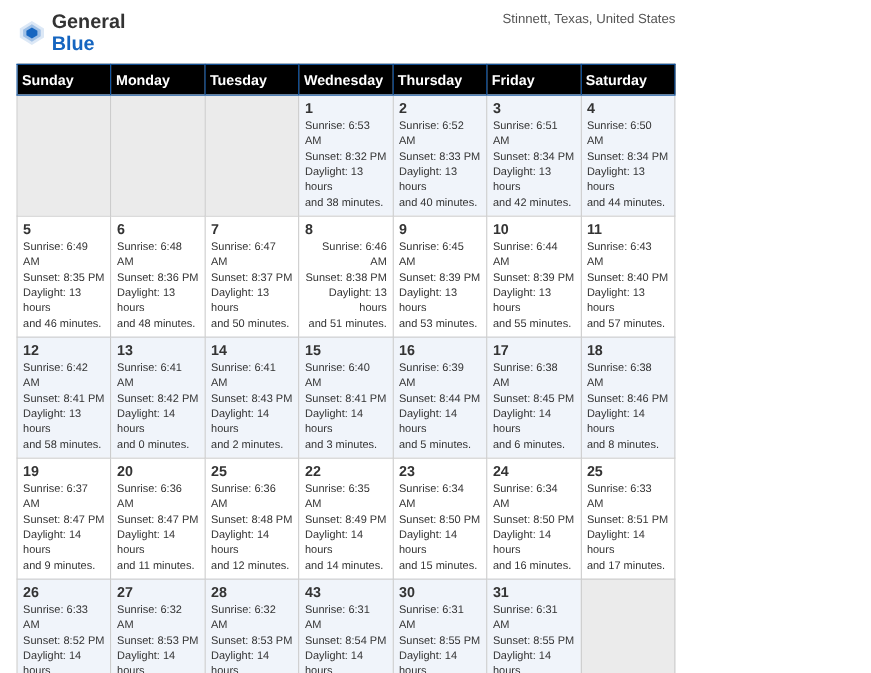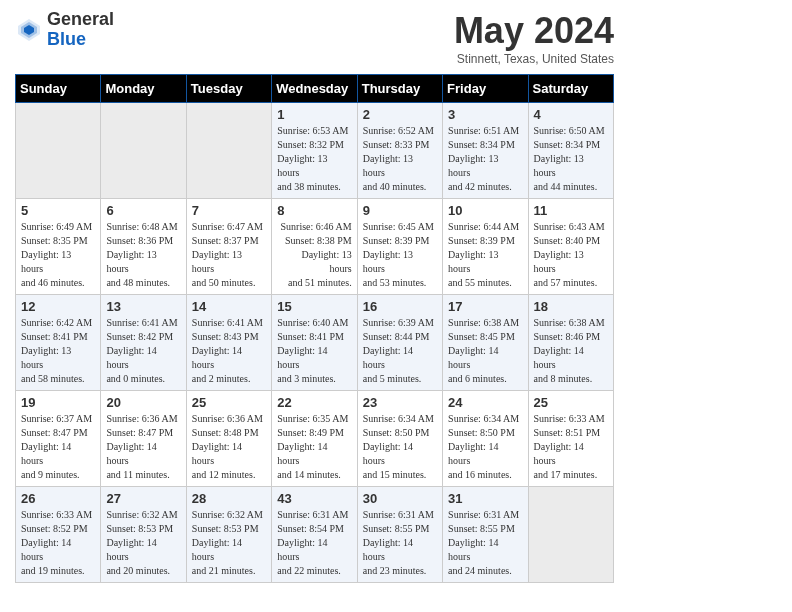--- a/index.html
+++ b/index.html
@@ -77,21 +77,20 @@
     .day-number {
       font-size: 13px;
       font-weight: bold;
       margin-bottom: 2px;
       display: block;
     }
     .day-info {
       font-size: 10px;
       line-height: 1.4;
       color: #333;
-      font-family: Liberation Serif, serif;
     }
     .row-shaded td {
       background: #f0f4fa;
     }
     .row-shaded td.empty {
       background: #ebebeb;
     }
   </style>
 </head>
 <body>
@@ -103,21 +102,20 @@
         <polygon points="14,3 25,10 25,18 14,25 3,18 3,10" fill="#1565c0" opacity="0.15"></polygon>
         <polygon points="14,6 22,11 22,17 14,22 6,17 6,11" fill="#1565c0" opacity="0.3"></polygon>
         <polygon points="14,9 19,12 19,16 14,19 9,16 9,12" fill="#1565c0"></polygon>
       </svg>
       <div class="logo-text">
         <span class="logo-general">General</span><br>
         <span class="logo-blue">Blue</span>
       </div>
     </div>
     <div class="title-block">
-      <div class="title-month">May 2024</div>
       <div class="title-location">Stinnett, Texas, United States</div>
     </div>
   </div>
 
   <table class="calendar">
     <thead>
       <tr>
         <th>Sunday</th>
         <th>Monday</th>
         <th>Tuesday</th>

